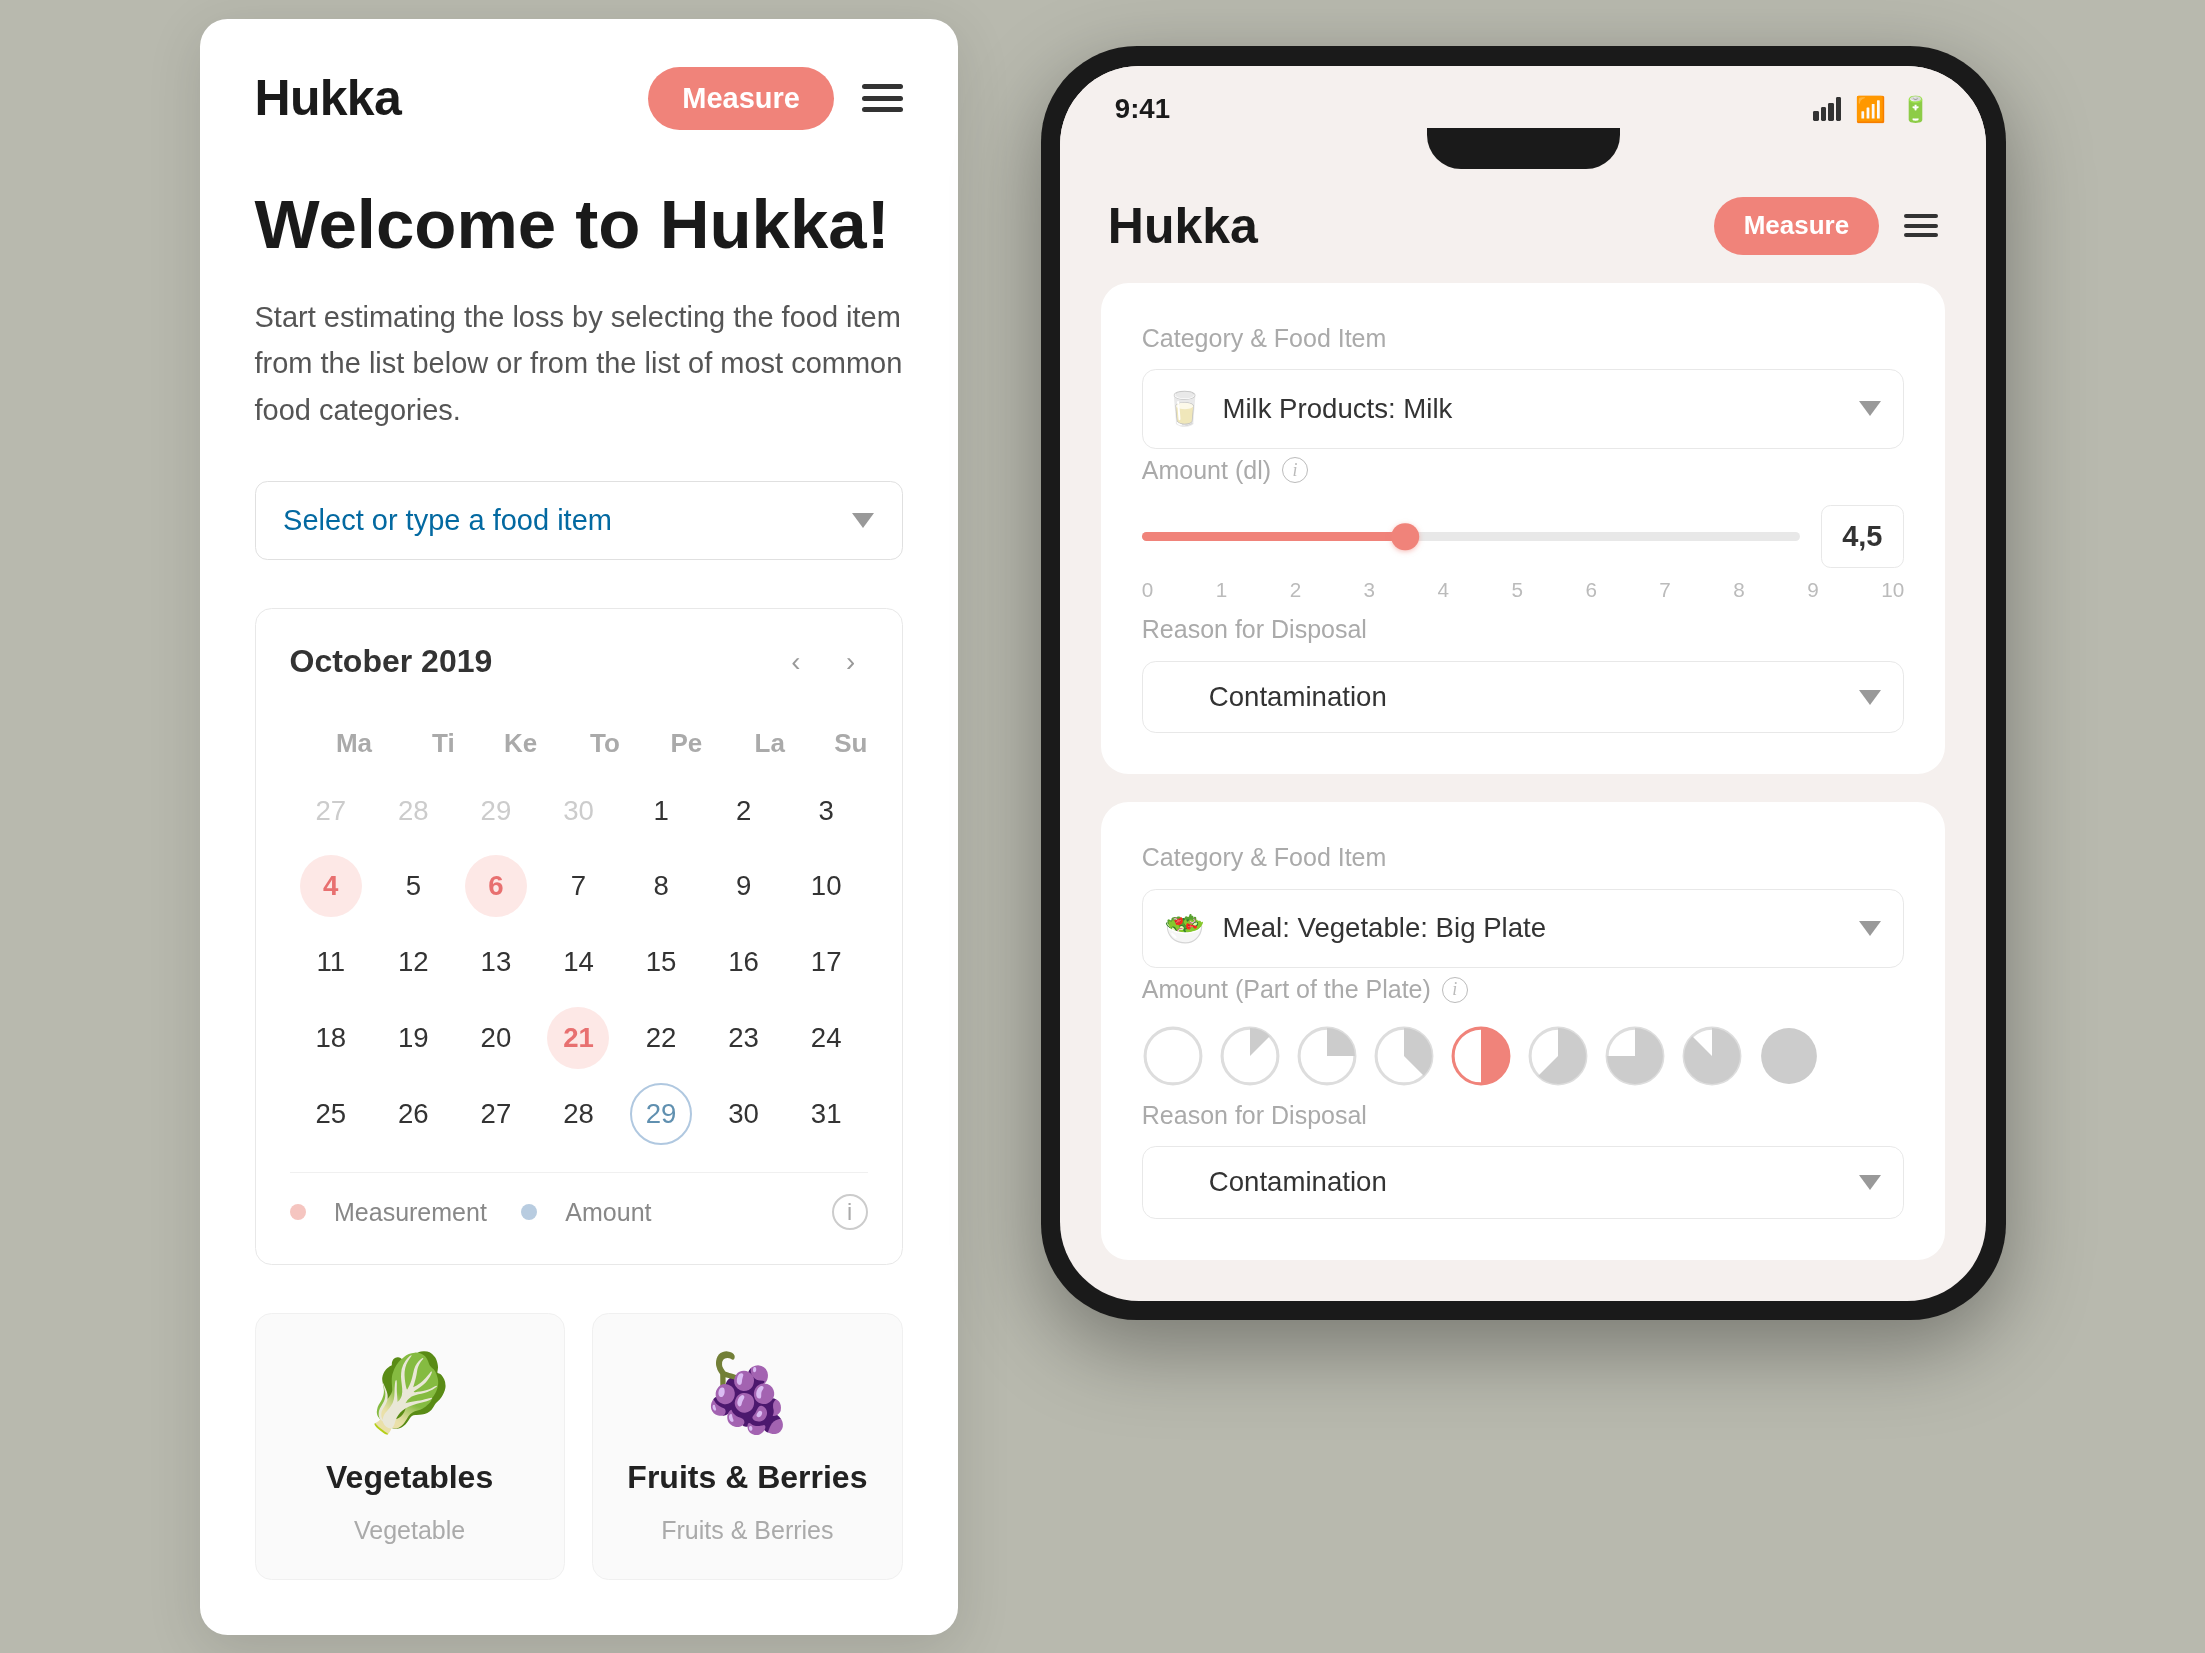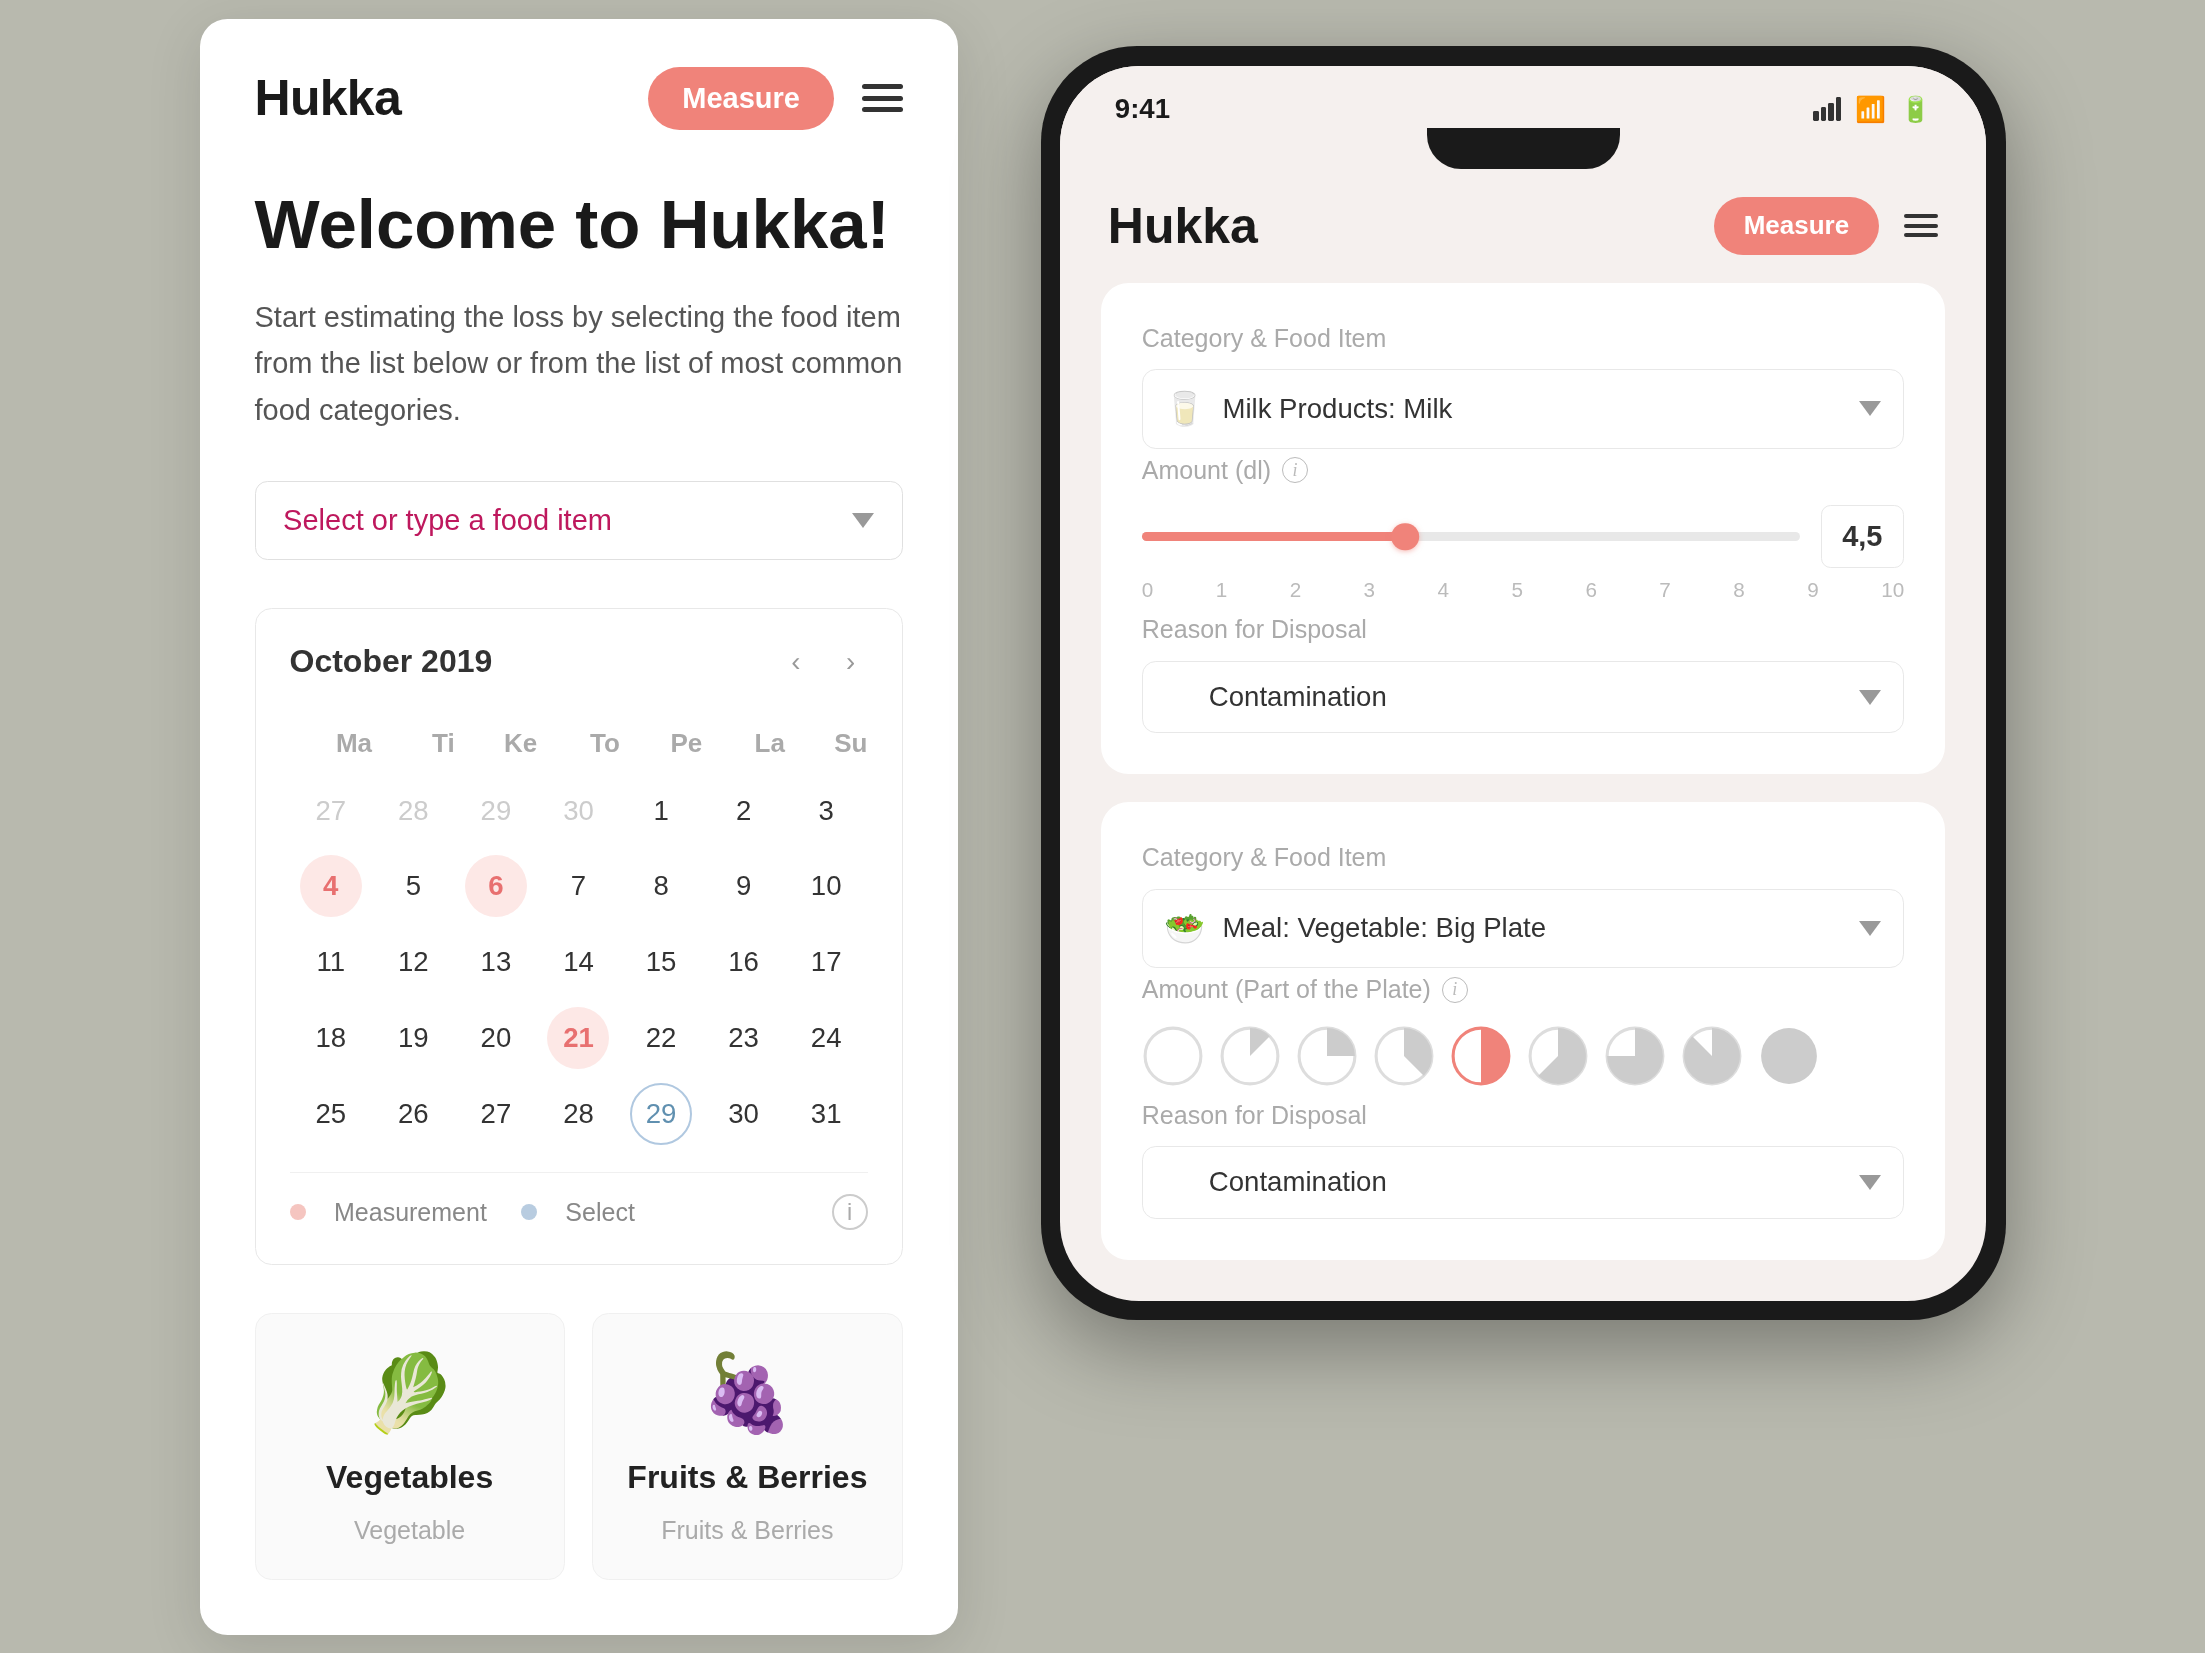--- a/index.html
+++ b/index.html
@@ -101,21 +101,21 @@
       display: flex;
       align-items: center;
       justify-content: space-between;
       cursor: pointer;
       margin-bottom: 48px;
       background: #fff;
     }
 
     .food-select-text {
       font-size: 29px;
-      color: #be185d;
+      color: #0369a1;
     }
 
     .chevron-down {
       width: 0; height: 0;
       border-left: 11px solid transparent;
       border-right: 11px solid transparent;
       border-top: 15px solid #999;
     }
 
     
@@ -704,21 +704,21 @@
           </div>
       </div>
 
       <div class="calendar-legend">
         <div class="legend-item">
           <div class="legend-dot" style="background:#f5c5c0;"></div>
           <span class="legend-text">Measurement</span>
         </div>
         <div class="legend-item">
           <div class="legend-dot" style="background:#b8cce0;"></div>
-          <span class="legend-text">Select</span>
+          <span class="legend-text">Amount</span>
         </div>
         <div class="legend-spacer"></div>
         <div class="info-icon-circle">i</div>
       </div>
     </div>
 
     <div class="category-cards">
       <div class="category-card">
         <div class="category-icon">
           <span class="veg-emoji">🥬</span>

